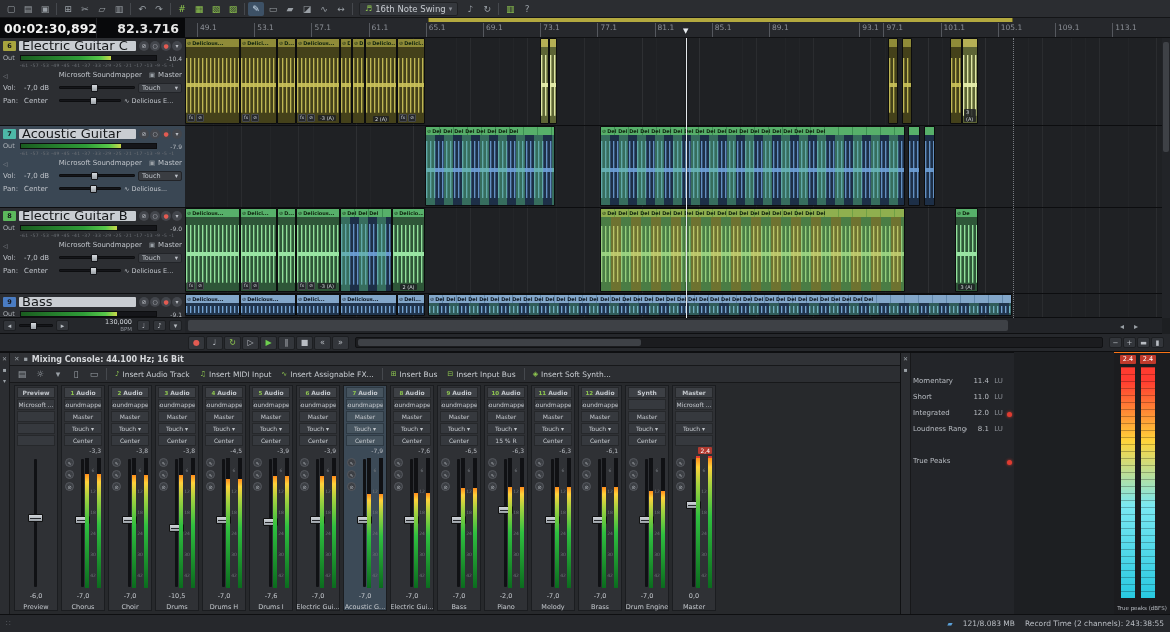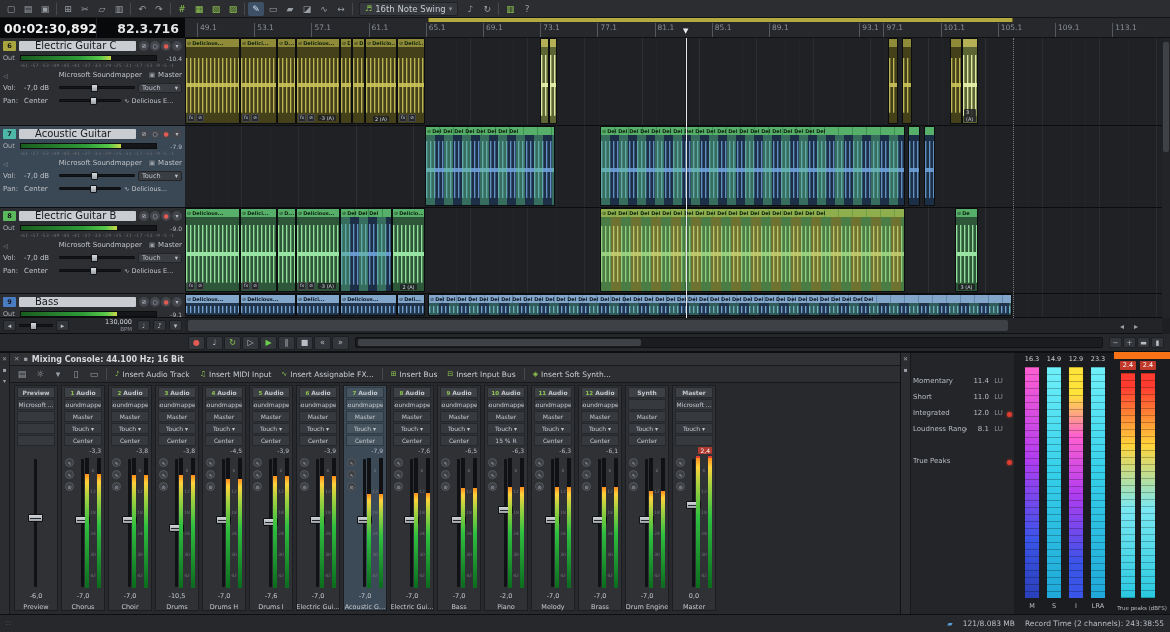--- a/index.html
+++ b/index.html
@@ -23,21 +23,21 @@
 .rtick{position:absolute;top:5px;font-size:7.5px;color:#8b8f96;border-left:1px solid #55585e;padding-left:2px;height:15px;line-height:9px;}
 .loopbar{position:absolute;top:0;height:4px;background:#b3a93f;border-left:1px solid #6b6420;border-right:1px solid #6b6420;}
 .rmark{position:absolute;top:9px;font-size:7px;color:#e8ecf0;}
 
 .tracks{left:0;top:38px;width:185px;height:280px;background:#25272b;}
 .track{position:relative;border-bottom:1px solid #0e0f11;background:#2c2e32;overflow:hidden;}
 .track.sel{background:#3a4754;}
 .trow{display:flex;align-items:center;gap:3px;padding:0 3px;}
 .t-head{height:13px;margin-top:1px;}
 .t-num{width:13px;height:10px;font-size:6.5px;color:#14161a;display:flex;align-items:center;justify-content:center;border-radius:1px;font-weight:bold;flex:none;}
-.t-name{flex:1;height:10px;background:#c9cdd2;color:#16181a;font-size:10px;display:flex;align-items:center;padding:0 16px;border-radius:1px;white-space:nowrap;overflow:hidden;}
+.t-name{flex:1;height:10px;background:#c9cdd2;color:#16181a;font-size:13px;display:flex;align-items:center;padding:0 3px;border-radius:1px;white-space:nowrap;overflow:hidden;}
 .t-icons{display:flex;gap:1px;flex:none;}
 .t-ic{width:10px;height:10px;border-radius:50%;background:#43464c;color:#b9bdc3;font-size:6px;display:flex;align-items:center;justify-content:center;}
 .t-ic.arm{color:#e25b52;}
 .t-out{height:10px;font-size:6.5px;color:#aeb3b9;margin-top:1px;}
 .t-outlbl{width:14px;flex:none;}
 .t-meterwrap{flex:1;height:6px;background:#15161a;border:1px solid #0d0e10;position:relative;}
 .t-meterfill{position:absolute;left:0;top:0;bottom:0;display:block;background:linear-gradient(90deg,#1a5c20,#2f9c38 65%,#57c84a 88%,#c8d84a);}
 .t-peak{width:22px;text-align:right;font-size:6px;color:#b9bdc3;flex:none;}
 .t-scale{height:6px;font-size:4.5px;color:#6d7177;padding-left:20px;letter-spacing:.4px;white-space:nowrap;overflow:hidden;line-height:6px;}
 .t-dev{height:12px;font-size:7px;color:#bfc3c9;}
@@ -144,21 +144,21 @@
 .ld-rows{position:absolute;left:12px;top:16px;right:2px;}
 .lrow{display:flex;align-items:flex-end;height:16px;font-size:7px;color:#b9bdc3;}
 .lrow.tp{margin-top:16px;}
 .llab{flex:1;white-space:nowrap;overflow:hidden;}
 .lval{width:22px;text-align:right;}
 .lunit{width:14px;text-align:right;color:#8b8f96;}
 .led{width:5px;height:5px;border-radius:50%;margin-left:4px;background:#3a3d42;visibility:hidden;display:block;}
 .led.on{background:#e03c31;visibility:visible;box-shadow:0 0 3px #e03c31;}
 
 .bigmeters{left:1014px;top:352px;width:100px;height:262px;background:#1b1c1f;border-top:1px solid #0e0f11;}
-.tpmeters{left:1114px;top:352px;width:56px;height:262px;background:#1b1c1f;border-top:7px solid #f97316;}
+.tpmeters{left:1114px;top:352px;width:56px;height:262px;background:#1b1c1f;border-top:1px solid #f97316;}
 .bmcol{position:absolute;top:2px;width:16px;bottom:2px;}
 .bmval{height:9px;font-size:6.5px;color:#cfd2d6;text-align:center;line-height:9px;}
 .bmval.red{background:#c0392b;color:#fff;border-radius:1px;}
 .bmbar{position:absolute;top:12px;bottom:14px;left:1px;right:1px;background:#101114;background-clip:padding-box;}
 .bmbar:after{content:"";position:absolute;inset:0;background:repeating-linear-gradient(to bottom,rgba(0,0,0,.25) 0 1px,transparent 1px 7px);}
 .bmbar.mag{background:linear-gradient(to bottom,#ff5fd1,#b13cf0 40%,#3a54e8 75%,#2a3fb8);}
 .bmbar.cyan{background:linear-gradient(to bottom,#6ff0fa,#35d0ea 45%,#1fa8d8);}
 .bmbar.tri{background:linear-gradient(to bottom,#ffe23a 12%,#ff5fd1 30%,#b13cf0 55%,#3a54e8 85%);}
 .bmbar.tp{background:linear-gradient(to bottom,#ff3b30 6%,#ffd43a 32%,#7ae8f2 60%,#28c8e0);}
 .bmlab{position:absolute;bottom:0;left:0;right:0;height:12px;font-size:6.5px;color:#b9bdc3;text-align:center;line-height:12px;}
@@ -1399,42 +1399,20 @@
         </div>
         <div class="lrow tp">
           <span class="llab">True Peaks</span>
           <span class="lval"></span>
           <span class="lunit"></span>
           <span class="led on"></span>
         </div>
       </div>
   </div>
 
-  <div class="bigmeters abs" id="bigMeters">
-      <div class="bmcol" style="left: 10px;">
-        <div class="bmval">16.3</div>
-        <div class="bmbar mag"></div>
-        <div class="bmlab">M</div>
-      </div>
-      <div class="bmcol" style="left: 32px;">
-        <div class="bmval">14.9</div>
-        <div class="bmbar cyan"></div>
-        <div class="bmlab">S</div>
-      </div>
-      <div class="bmcol" style="left: 54px;">
-        <div class="bmval">12.9</div>
-        <div class="bmbar tri"></div>
-        <div class="bmlab">I</div>
-      </div>
-      <div class="bmcol" style="left: 76px;">
-        <div class="bmval">23.3</div>
-        <div class="bmbar cyan"></div>
-        <div class="bmlab">LRA</div>
-      </div>
-    </div>
   <div class="tpmeters abs" id="tpMeters">
       <div class="bmcol" style="left: 6px;">
         <div class="bmval red">2.4</div>
         <div class="bmbar tp"></div>
       </div>
       <div class="bmcol" style="left: 26px;">
         <div class="bmval red">2.4</div>
         <div class="bmbar tp"></div>
       </div>
       <div class="tpfoot">True peaks (dBFS)</div>

